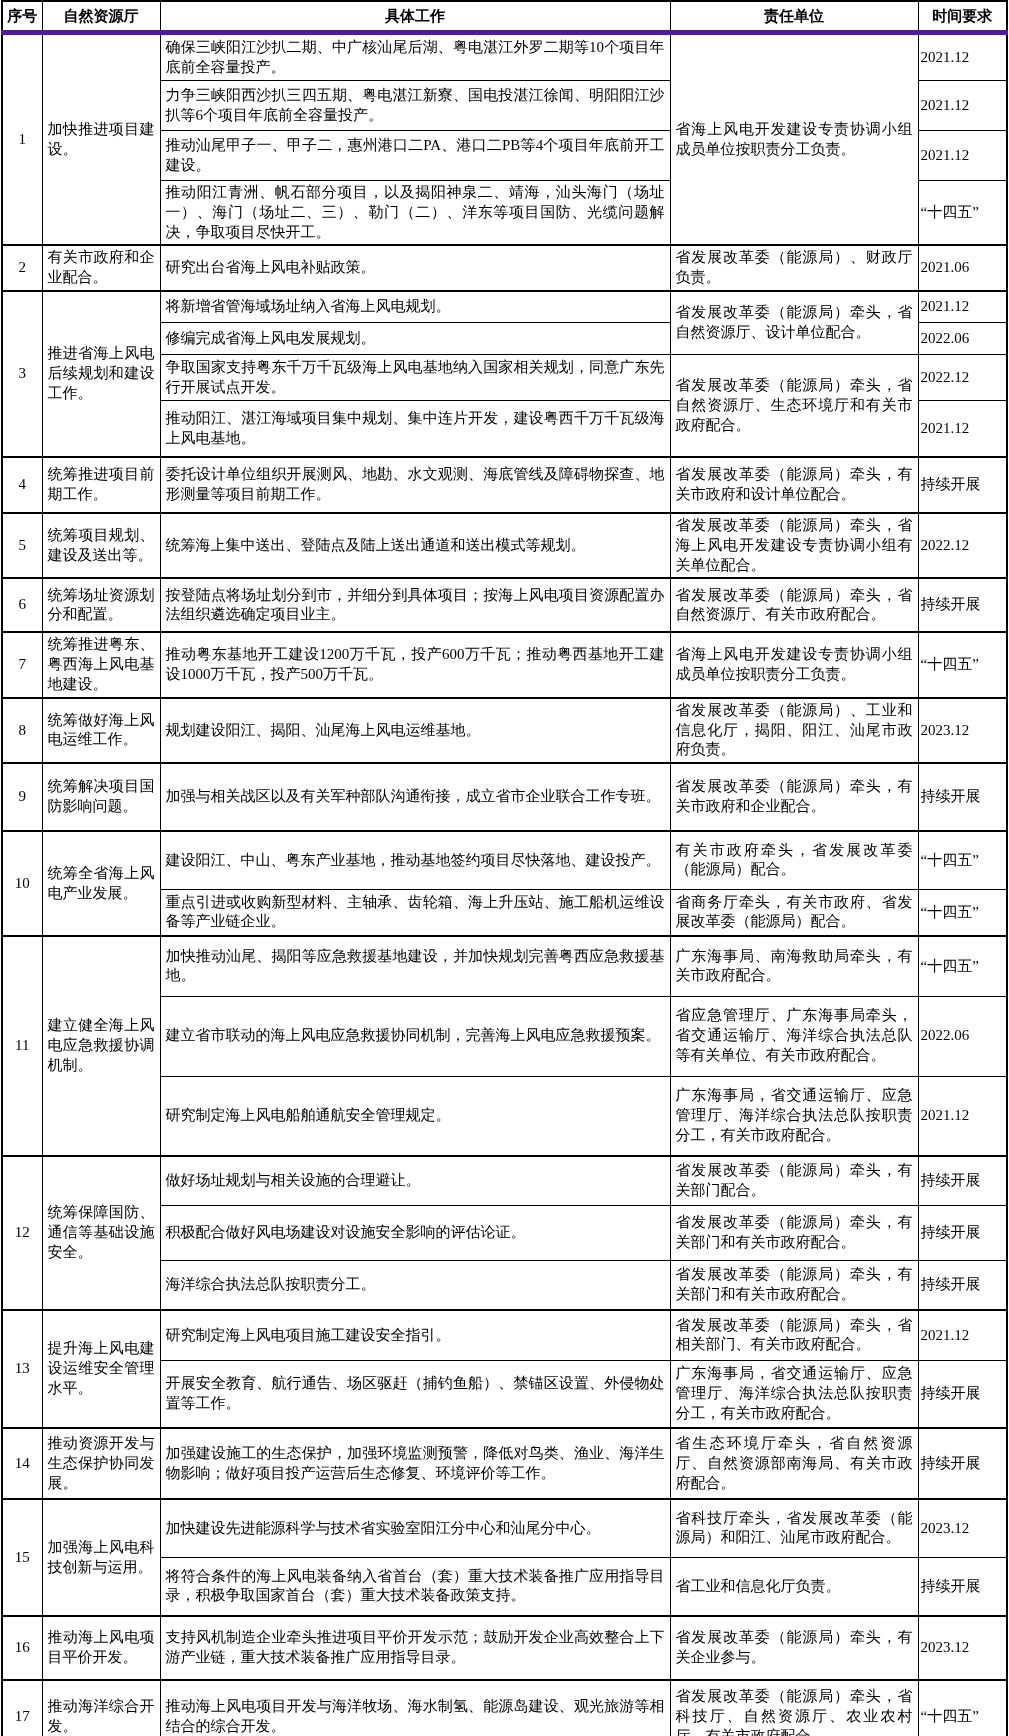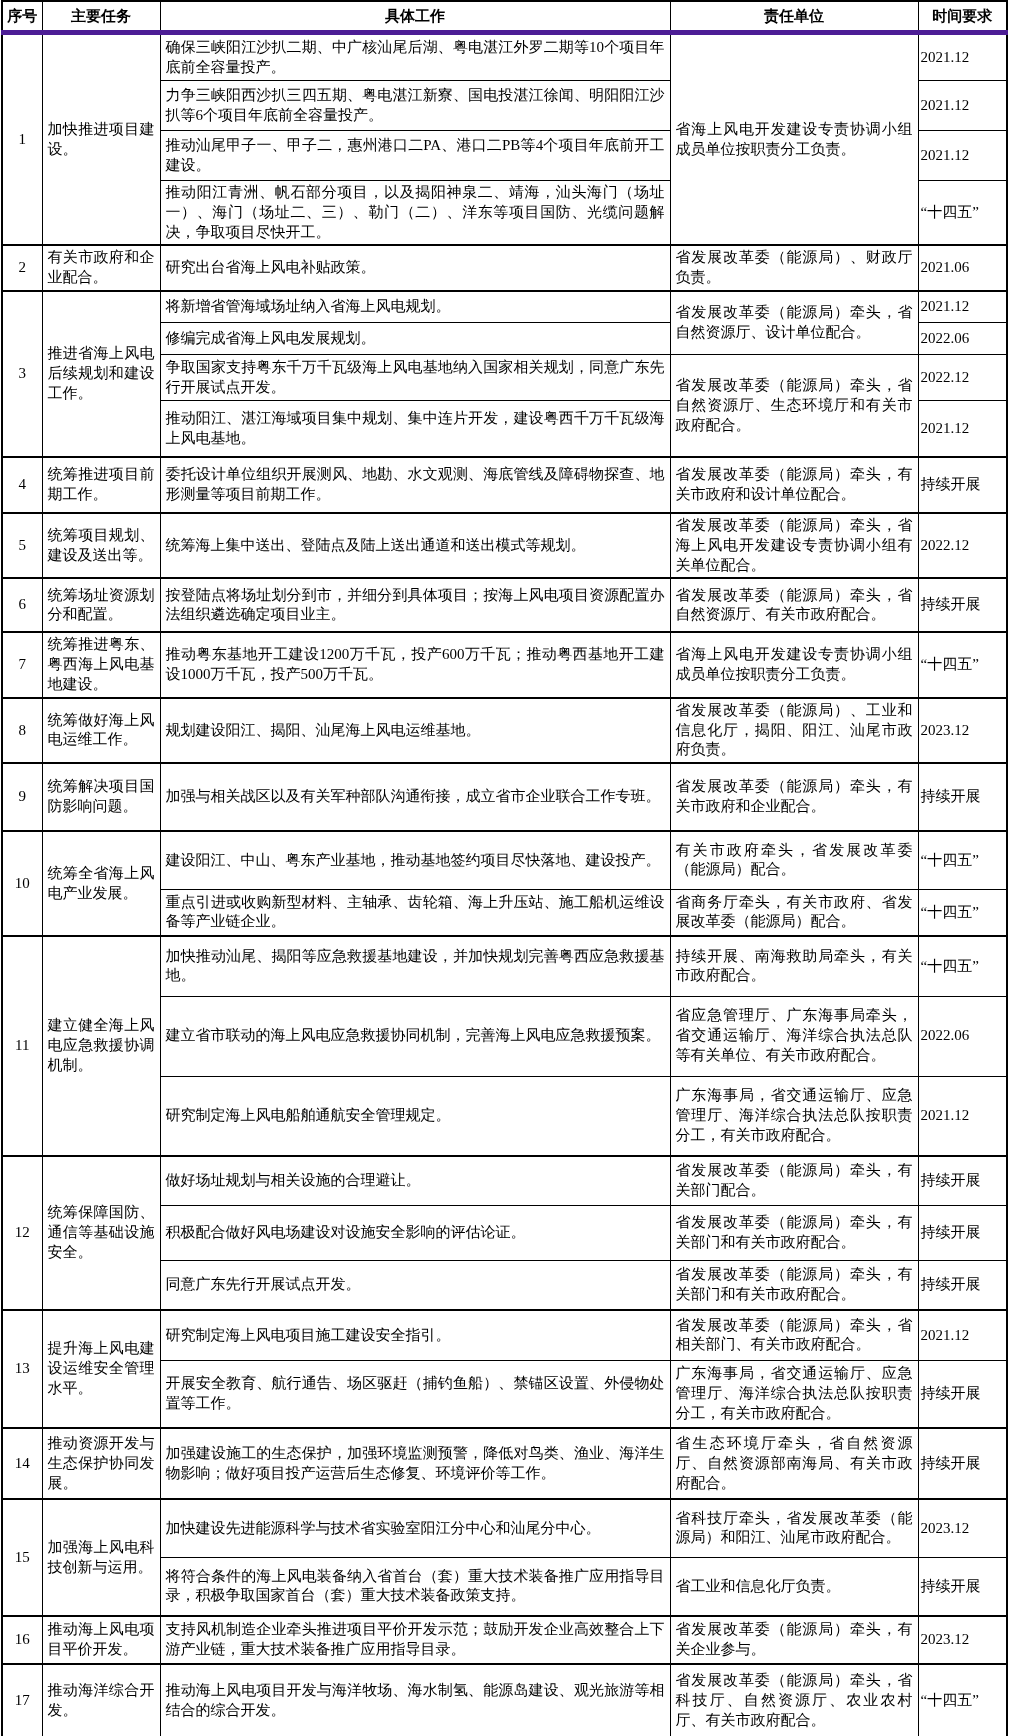--- a/index.html
+++ b/index.html
@@ -20,21 +20,21 @@
   <colgroup>
     <col style="width:40px">
       <col style="width:118px">
       <col style="width:510px">
       <col style="width:248px">
       <col style="width:89px">
   </colgroup>
   <thead>
     <tr>
       <th>序号</th>
-      <th>主要任务</th>
+      <th>自然资源厅</th>
       <th>具体工作</th>
       <th>责任单位</th>
       <th>时间要求</th>
     </tr>
   </thead>
   <tbody>
 
     <tr class="gs" style="height:48px">
       <td class="c-no" rowspan="4">1</td>
       <td class="c-task" rowspan="4">加快推进项目建设。</td>
@@ -142,21 +142,21 @@
     <tr style="height:47px">
       <td class="c-work">重点引进或收购新型材料、主轴承、齿轮箱、海上升压站、施工船机运维设备等产业链企业。</td>
       <td class="c-resp">省商务厅牵头，有关市政府、省发展改革委（能源局）配合。</td>
       <td class="c-time">“十四五”</td>
     </tr>
 
     <tr class="gs" style="height:60px">
       <td class="c-no" rowspan="3">11</td>
       <td class="c-task" rowspan="3">建立健全海上风电应急救援协调机制。</td>
       <td class="c-work">加快推动汕尾、揭阳等应急救援基地建设，并加快规划完善粤西应急救援基地。</td>
-      <td class="c-resp">持续开展、南海救助局牵头，有关市政府配合。</td>
+      <td class="c-resp">广东海事局、南海救助局牵头，有关市政府配合。</td>
       <td class="c-time">“十四五”</td>
     </tr>
     <tr style="height:80px">
       <td class="c-work">建立省市联动的海上风电应急救援协同机制，完善海上风电应急救援预案。</td>
       <td class="c-resp">省应急管理厅、广东海事局牵头，省交通运输厅、海洋综合执法总队等有关单位、有关市政府配合。</td>
       <td class="c-time">2022.06</td>
     </tr>
     <tr style="height:80px">
       <td class="c-work">研究制定海上风电船舶通航安全管理规定。</td>
       <td class="c-resp">广东海事局，省交通运输厅、应急管理厅、海洋综合执法总队按职责分工，有关市政府配合。</td>
@@ -169,21 +169,21 @@
       <td class="c-work">做好场址规划与相关设施的合理避让。</td>
       <td class="c-resp">省发展改革委（能源局）牵头，有关部门配合。</td>
       <td class="c-time">持续开展</td>
     </tr>
     <tr style="height:55px">
       <td class="c-work">积极配合做好风电场建设对设施安全影响的评估论证。</td>
       <td class="c-resp">省发展改革委（能源局）牵头，有关部门和有关市政府配合。</td>
       <td class="c-time">持续开展</td>
     </tr>
     <tr style="height:50px">
-      <td class="c-work">同意广东先行开展试点开发。</td>
+      <td class="c-work">海洋综合执法总队按职责分工。</td>
       <td class="c-resp">省发展改革委（能源局）牵头，有关部门和有关市政府配合。</td>
       <td class="c-time">持续开展</td>
     </tr>
 
     <tr class="gs" style="height:50px">
       <td class="c-no" rowspan="2">13</td>
       <td class="c-task" rowspan="2">提升海上风电建设运维安全管理水平。</td>
       <td class="c-work">研究制定海上风电项目施工建设安全指引。</td>
       <td class="c-resp">省发展改革委（能源局）牵头，省相关部门、有关市政府配合。</td>
       <td class="c-time">2021.12</td>
@@ -208,21 +208,21 @@
       <td class="c-work">加快建设先进能源科学与技术省实验室阳江分中心和汕尾分中心。</td>
       <td class="c-resp">省科技厅牵头，省发展改革委（能源局）和阳江、汕尾市政府配合。</td>
       <td class="c-time">2023.12</td>
     </tr>
     <tr style="height:59px">
       <td class="c-work">将符合条件的海上风电装备纳入省首台（套）重大技术装备推广应用指导目录，积极争取国家首台（套）重大技术装备政策支持。</td>
       <td class="c-resp">省工业和信息化厅负责。</td>
       <td class="c-time">持续开展</td>
     </tr>
 
-    <tr class="gs" style="height:48px">
+    <tr class="gs" style="height:64px">
       <td class="c-no">16</td>
       <td class="c-task">推动海上风电项目平价开发。</td>
       <td class="c-work">支持风机制造企业牵头推进项目平价开发示范；鼓励开发企业高效整合上下游产业链，重大技术装备推广应用指导目录。</td>
       <td class="c-resp">省发展改革委（能源局）牵头，有关企业参与。</td>
       <td class="c-time">2023.12</td>
     </tr>
 
     <tr class="gs" style="height:74px">
       <td class="c-no">17</td>
       <td class="c-task">推动海洋综合开发。</td>

